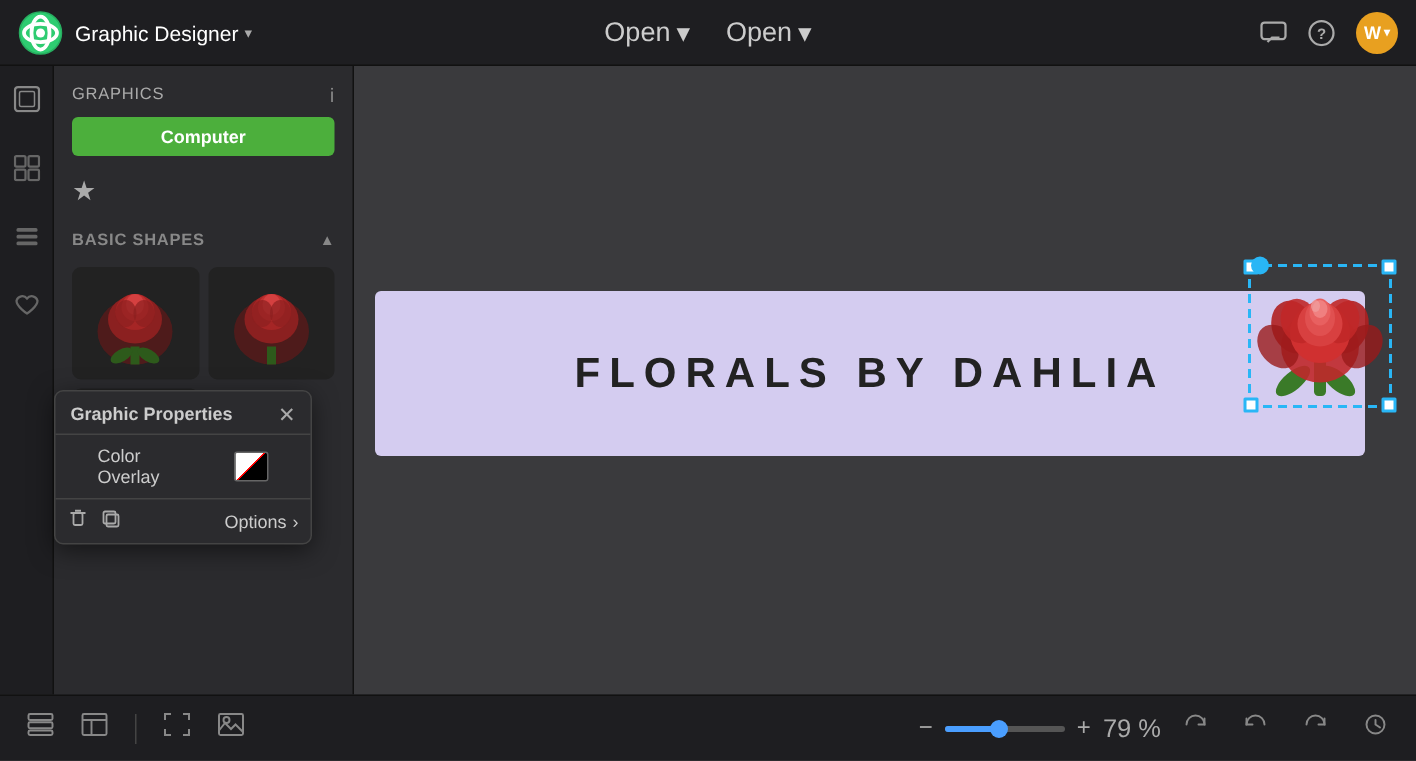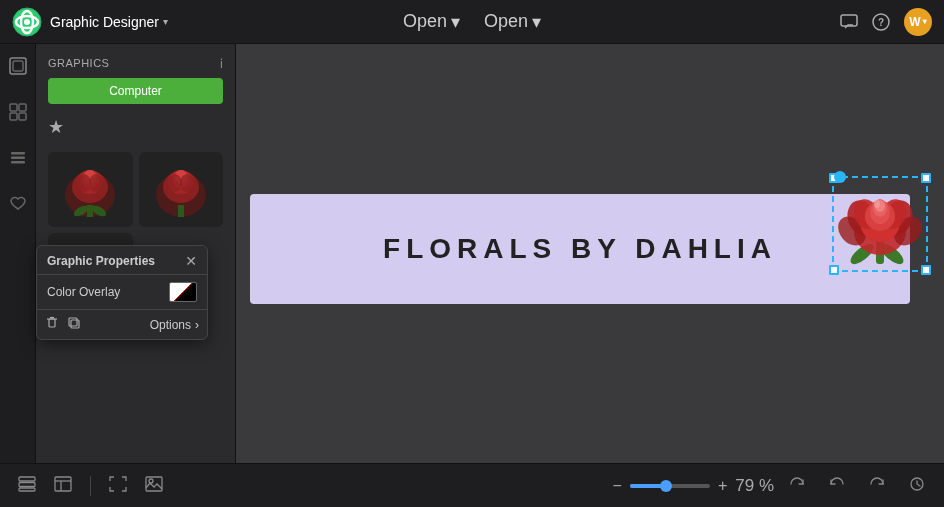--- a/index.html
+++ b/index.html
@@ -149,21 +149,21 @@
       font-size: 13px;
       cursor: pointer;
     }
 
     .source-btn {
       margin: 0 12px 10px;
       background: #4caf3c;
       border: none;
       color: #fff;
       font-size: 12px;
-      font-weight: 400;
+      font-weight: 700;
       padding: 6px 10px;
       border-radius: 4px;
       cursor: pointer;
       width: calc(100% - 24px);
       text-align: center;
     }
 
     .search-box {
       margin: 0 12px 10px;
       background: #1e1e21;
@@ -222,21 +222,21 @@
       align-items: center;
       padding: 2px 12px 8px;
       gap: 8px;
     }
     .star-icon { color: #888; font-size: 18px; cursor: pointer; }
     .star-icon.filled { color: #aaa; }
 
     
     .graphic-props-popup {
       position: absolute;
-      top: 201px;
+      top: 216px;
       left: 0;
       width: 172px;
       background: #2b2b2e;
       border: 1px solid #444;
       border-radius: 6px;
       z-index: 100;
       box-shadow: 0 4px 16px rgba(0,0,0,0.5);
     }
     .popup-header {
       display: flex;
@@ -255,21 +255,21 @@
       border: none;
       color: #aaa;
       font-size: 14px;
       cursor: pointer;
       line-height: 1;
     }
     .popup-row {
       display: flex;
       align-items: center;
       justify-content: space-between;
-      padding: 7px 10px;
+      padding: 7px 28px;
       gap: 32px;
     }
     .popup-label {
       font-size: 12px;
       color: #ccc;
     }
     .color-swatch {
       width: 28px;
       height: 20px;
       border-radius: 2px;
@@ -506,20 +506,24 @@
       <span class="panel-info-icon">ℹ</span>
     </div>
 
     <button class="source-btn">Computer</button>
 
 
     <div class="star-row">
       <span class="star-icon filled">★</span>
     </div>
 
+    <div class="section-header">
+      <span class="section-title">BASIC SHAPES</span>
+      <span class="section-chevron">▲</span>
+    </div>
 
     <div class="graphics-grid">
 
       <div class="graphic-item">
         <svg class="rose-img" viewBox="0 0 70 65" xmlns="http://www.w3.org/2000/svg">
           <ellipse cx="35" cy="38" rx="25" ry="22" fill="#5a1a1a" opacity="0.8"></ellipse>
           <ellipse cx="35" cy="30" rx="18" ry="16" fill="#8b2020"></ellipse>
           <ellipse cx="35" cy="25" rx="13" ry="12" fill="#a52525"></ellipse>
           <ellipse cx="35" cy="22" rx="9" ry="9" fill="#c03030"></ellipse>
           <ellipse cx="35" cy="20" rx="6" ry="7" fill="#d44040"></ellipse>

